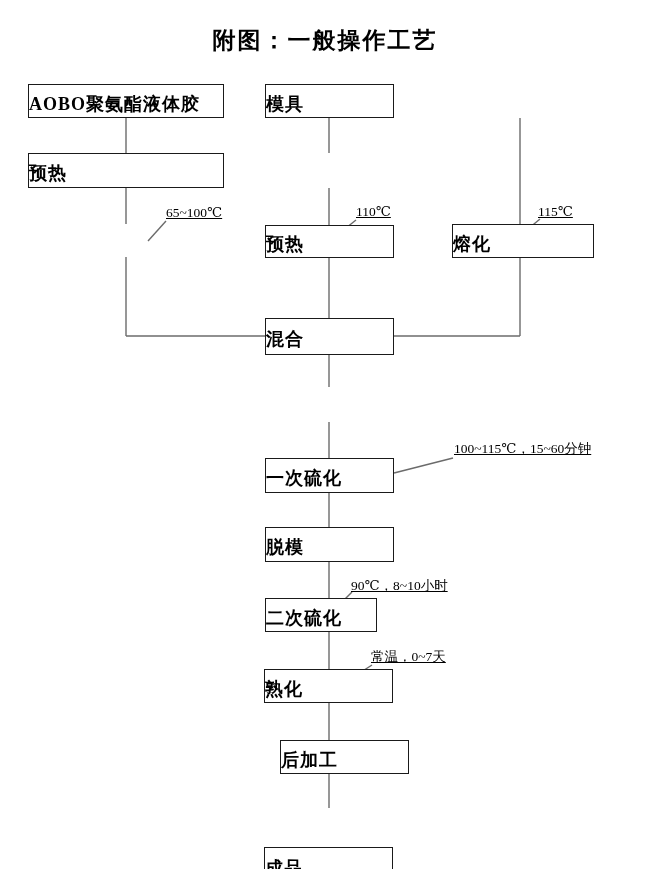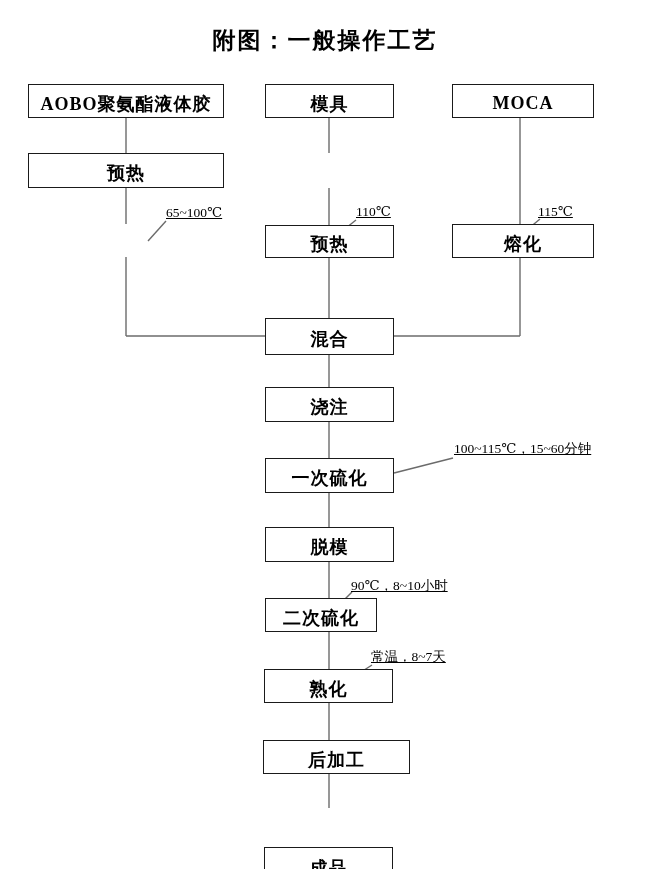--- a/index.html
+++ b/index.html
@@ -35,21 +35,21 @@
     width: 650px;
     height: 869px;
   }
   .node {
     position: absolute;
     box-sizing: border-box;
     border: 1.6px solid #1a1a1a;
     background: #ffffff;
     display: flex;
     align-items: center;
-    justify-content: center;
+    justify-content: flex-start;
     padding-top: 5px;
     font-size: 18px;
     font-weight: bold;
     letter-spacing: 1px;
     white-space: nowrap;
   }
   .ann {
     position: absolute;
     font-size: 13.5px;
     font-weight: normal;
@@ -95,60 +95,54 @@
     <line x1="333" y1="611" x2="352" y2="592" stroke="#6b6b6b" stroke-width="1.4"></line>
     <line x1="347" y1="681" x2="372" y2="665" stroke="#6b6b6b" stroke-width="1.4"></line>
   </svg>
 
   <div class="node" style="left:28px;top:84px;width:196px;height:34px">
     <span>AOBO聚氨酯液体胶</span>
   </div>
   <div class="node" style="left:265px;top:84px;width:129px;height:34px">
     <span>模具</span>
   </div>
-  <div class="node" style="left:452px;top:84px;width:142px;height:34px">
-    <span>MOCA</span>
-  </div>
 
   <div class="node" style="left:28px;top:153px;width:196px;height:35px">
     <span>预热</span>
   </div>
 
   <div class="node" style="left:265px;top:225px;width:129px;height:33px">
     <span>预热</span>
   </div>
   <div class="node" style="left:452px;top:224px;width:142px;height:34px">
     <span>熔化</span>
   </div>
 
   <div class="node" style="left:265px;top:318px;width:129px;height:37px">
     <span>混合</span>
   </div>
-  <div class="node" style="left:265px;top:387px;width:129px;height:35px">
-    <span>浇注</span>
-  </div>
   <div class="node" style="left:265px;top:458px;width:129px;height:35px">
     <span>一次硫化</span>
   </div>
   <div class="node" style="left:265px;top:527px;width:129px;height:35px">
     <span>脱模</span>
   </div>
   <div class="node" style="left:265px;top:598px;width:112px;height:34px">
     <span>二次硫化</span>
   </div>
   <div class="node" style="left:264px;top:669px;width:129px;height:34px">
     <span>熟化</span>
   </div>
-  <div class="node" style="left:263px;top:740px;width:147px;height:34px">
+  <div class="node" style="left:280px;top:740px;width:129px;height:34px">
     <span>后加工</span>
   </div>
   <div class="node" style="left:264px;top:847px;width:129px;height:37px">
     <span>成品</span>
   </div>
 
   <div class="ann" style="left:166px;top:206px">65~100℃</div>
   <div class="ann" style="left:356px;top:205px">110℃</div>
   <div class="ann" style="left:538px;top:205px">115℃</div>
   <div class="ann" style="left:454px;top:442px">100~115℃，15~60分钟</div>
   <div class="ann" style="left:351px;top:579px">90℃，8~10小时</div>
-  <div class="ann" style="left:371px;top:650px">常温，8~7天</div>
+  <div class="ann" style="left:371px;top:650px">常温，0~7天</div>
 
 </div>
 
 </body></html>

